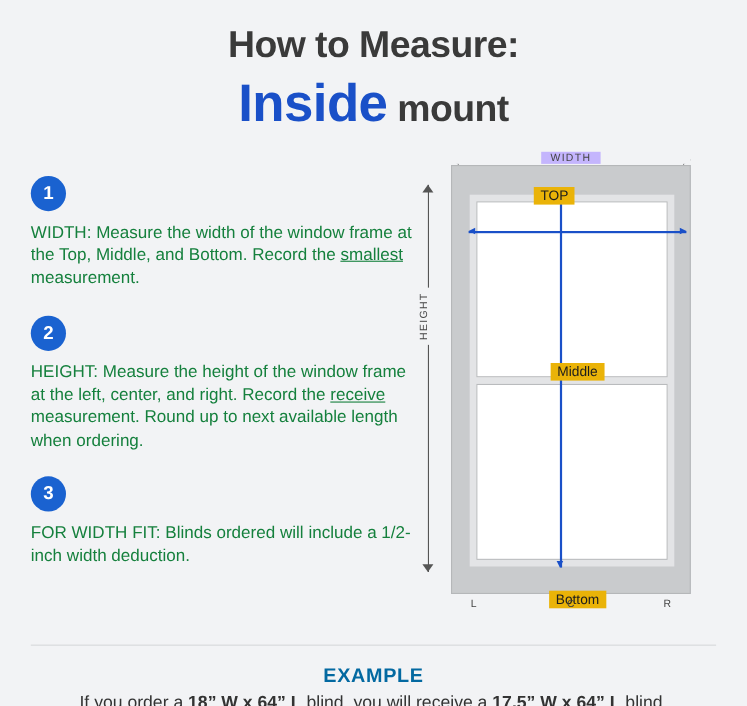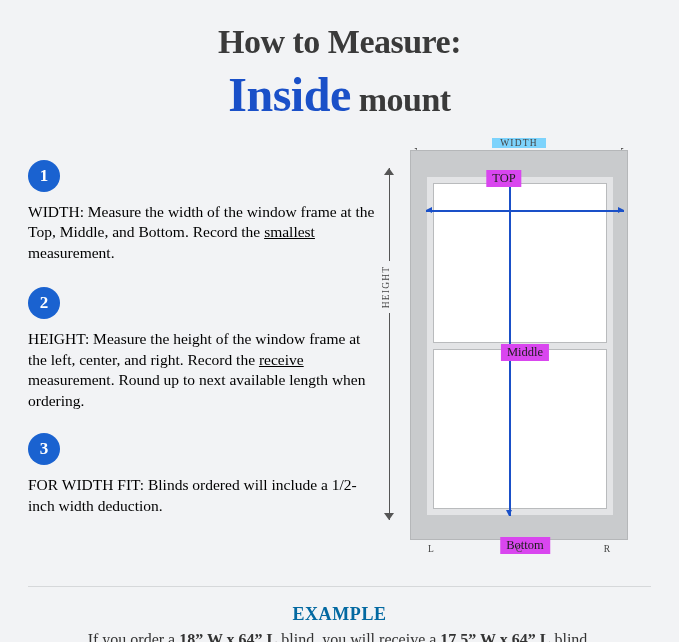--- a/index.html
+++ b/index.html
@@ -13,21 +13,20 @@
     font-family: "Liberation Sans", sans-serif;
     color: #333333;
     overflow: hidden;
     position: relative;
   }
   .page {
     position: relative;
     width: 679px;
     height: 642px;
     background: #f2f3f5;
-    font-family: Liberation Serif, serif;
   }
 
   
   .title-block {
     position: absolute;
     top: 22px;
     left: 0;
     width: 679px;
     text-align: center;
   }
@@ -72,21 +71,21 @@
     font-size: 17px;
     font-weight: bold;
     display: flex;
     align-items: center;
     justify-content: center;
     margin-bottom: 10px;
   }
   .step-text {
     font-size: 15.5px;
     line-height: 1.32;
-    color: #000000;
+    color: #15803d;
   }
   .step-text .lead {
     font-weight: normal;
   }
   .underline {
     text-decoration: underline;
   }
   .step1 { margin-bottom: 24px; }
   .step2 { margin-bottom: 22px; }
 
@@ -128,21 +127,21 @@
     top: 0;
     left: 0;
     width: 218px;
     text-align: center;
     font-size: 9.5px;
     letter-spacing: 1.2px;
     color: #444;
     background: #f2f3f5;
   }
   .width-label span {
-    background: #7dd3fc;
+    background: #c4b5fd;
     padding: 0 8px;
   }
 
   
   .height-arrow {
     position: absolute;
     left: 4px;
     top: 38px;
     width: 16px;
     height: 352px;
@@ -258,26 +257,26 @@
     border-right: 3.5px solid transparent;
   }
   .meas-v .cap-t { top: 0; border-bottom: 6px solid #1a50c8; }
   .meas-v .cap-b { bottom: 0; border-top: 6px solid #1a50c8; }
 
   
   .dlabel {
     position: absolute;
     font-size: 12.5px;
     color: #1d1d1d;
-    background: #d946ef;
+    background: #eab308;
     padding: 1px 6px;
     white-space: nowrap;
   }
   .label-top    { left: 126px; top: 40px; transform: translateX(-50%); }
-  .label-middle { left: 147px; top: 214px; transform: translateX(-50%); }
+  .label-middle { left: 147px; top: 200px; transform: translateX(-50%); }
   .label-bottom { left: 147px; top: 376px; transform: translateX(-50%); margin-top: 31px; }
 
   .axis-letters {
     position: absolute;
     left: 32px;
     top: 414px;
     width: 218px;
     height: 14px;
     font-size: 9.5px;
     color: #444;

